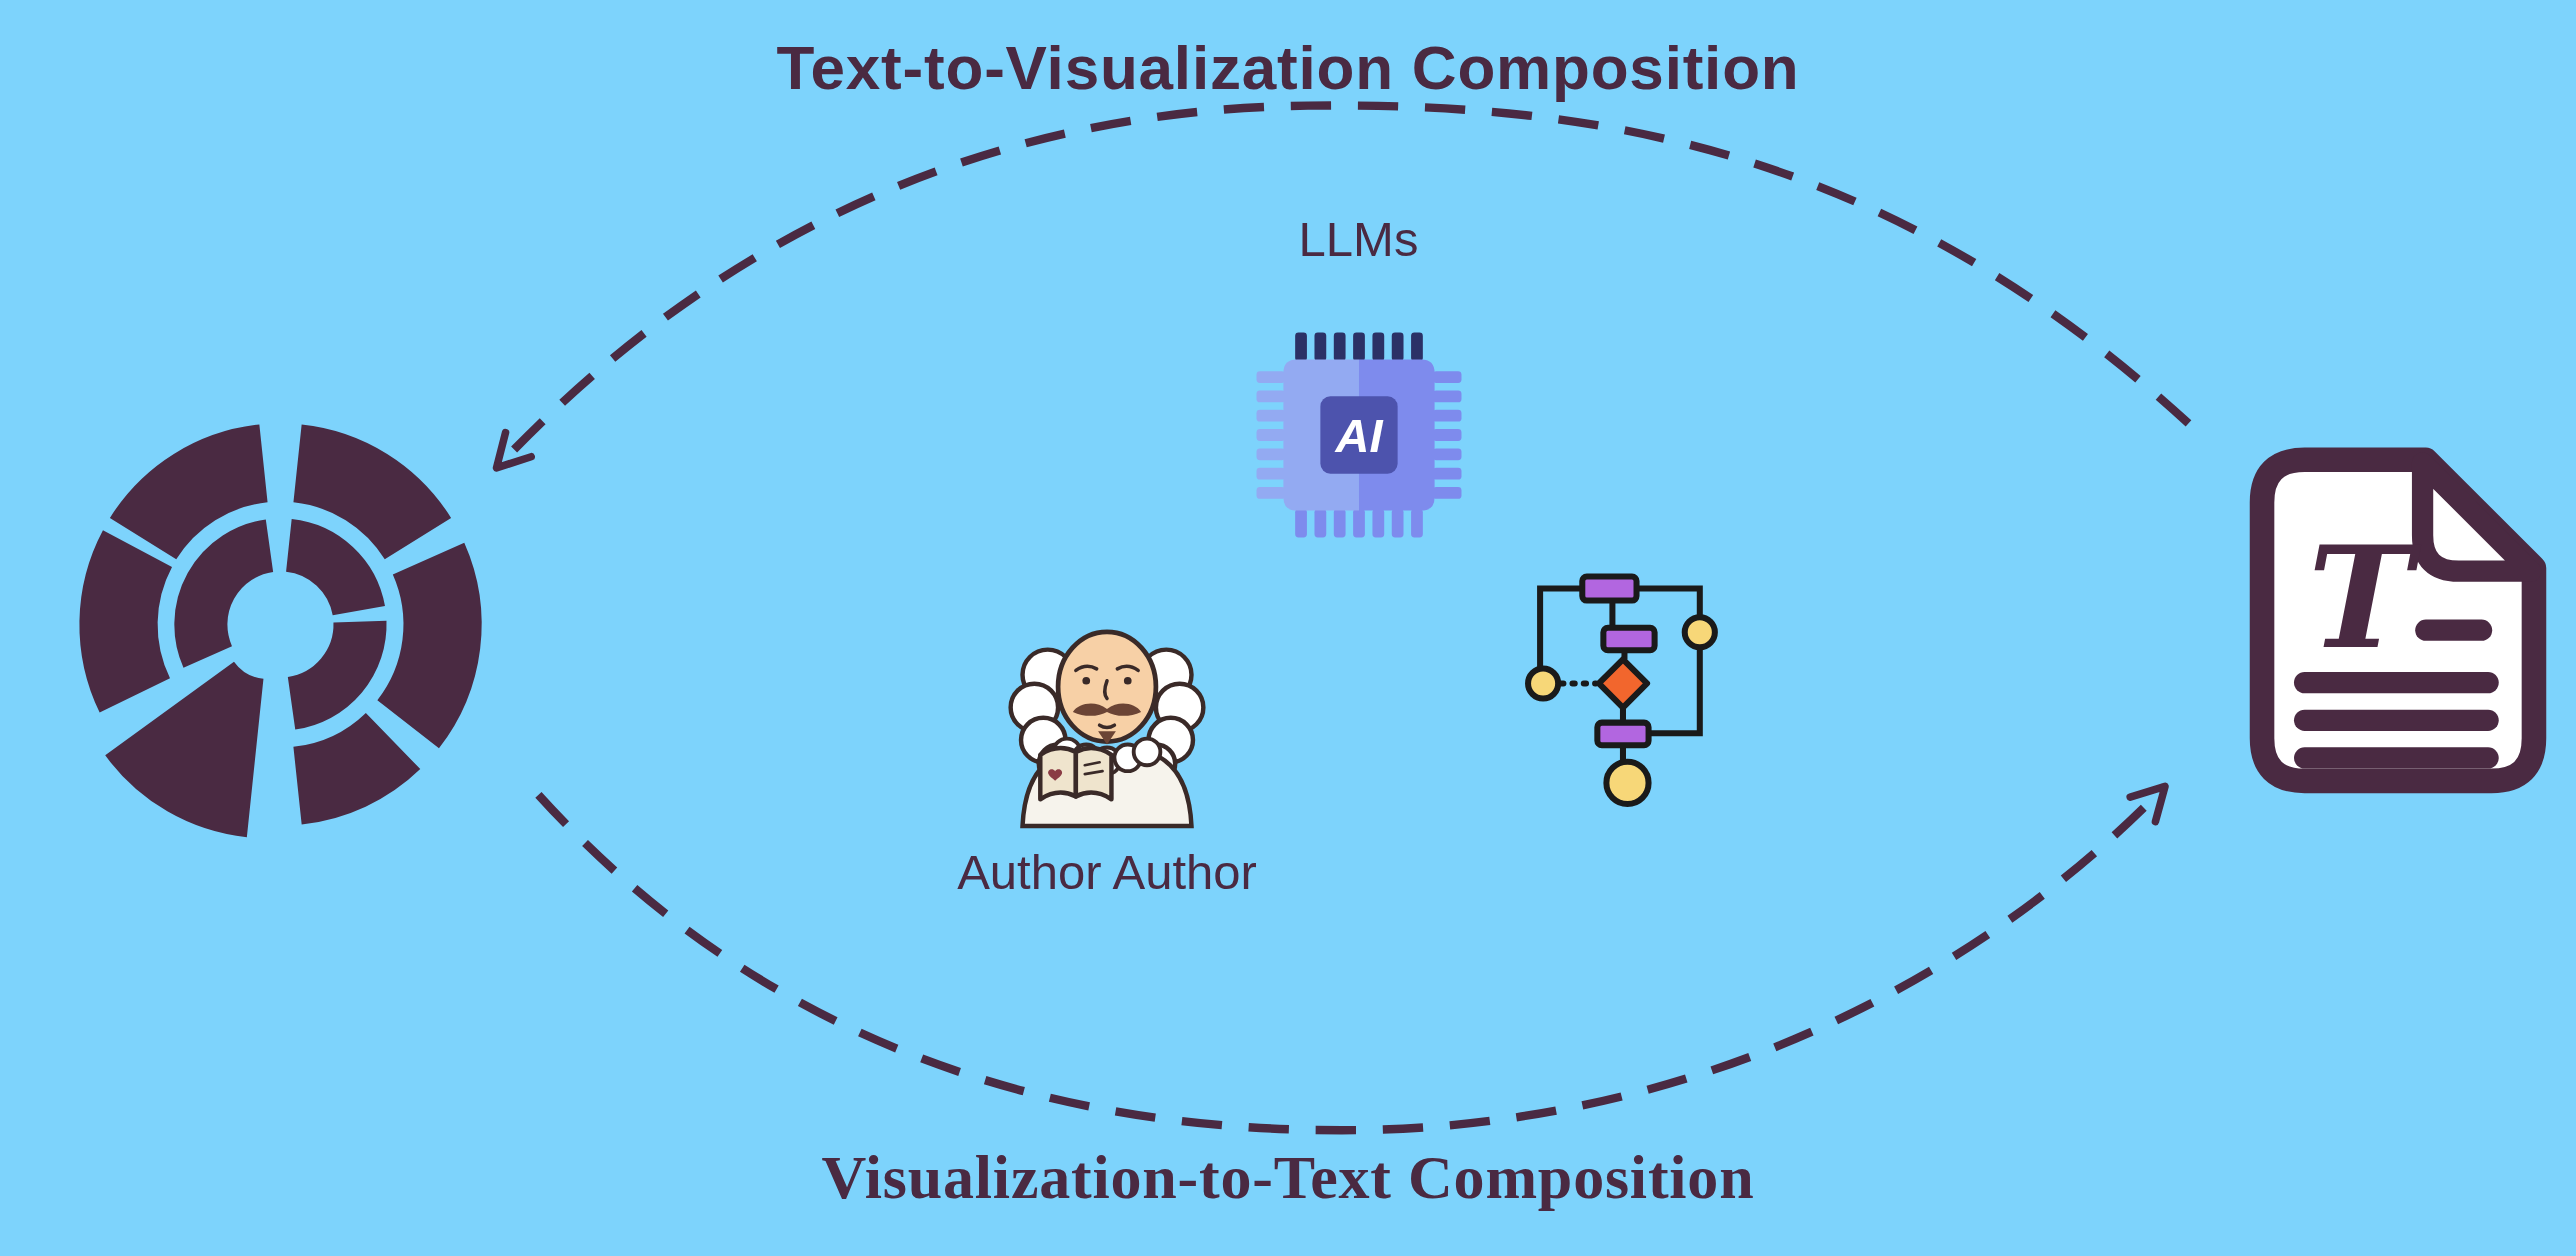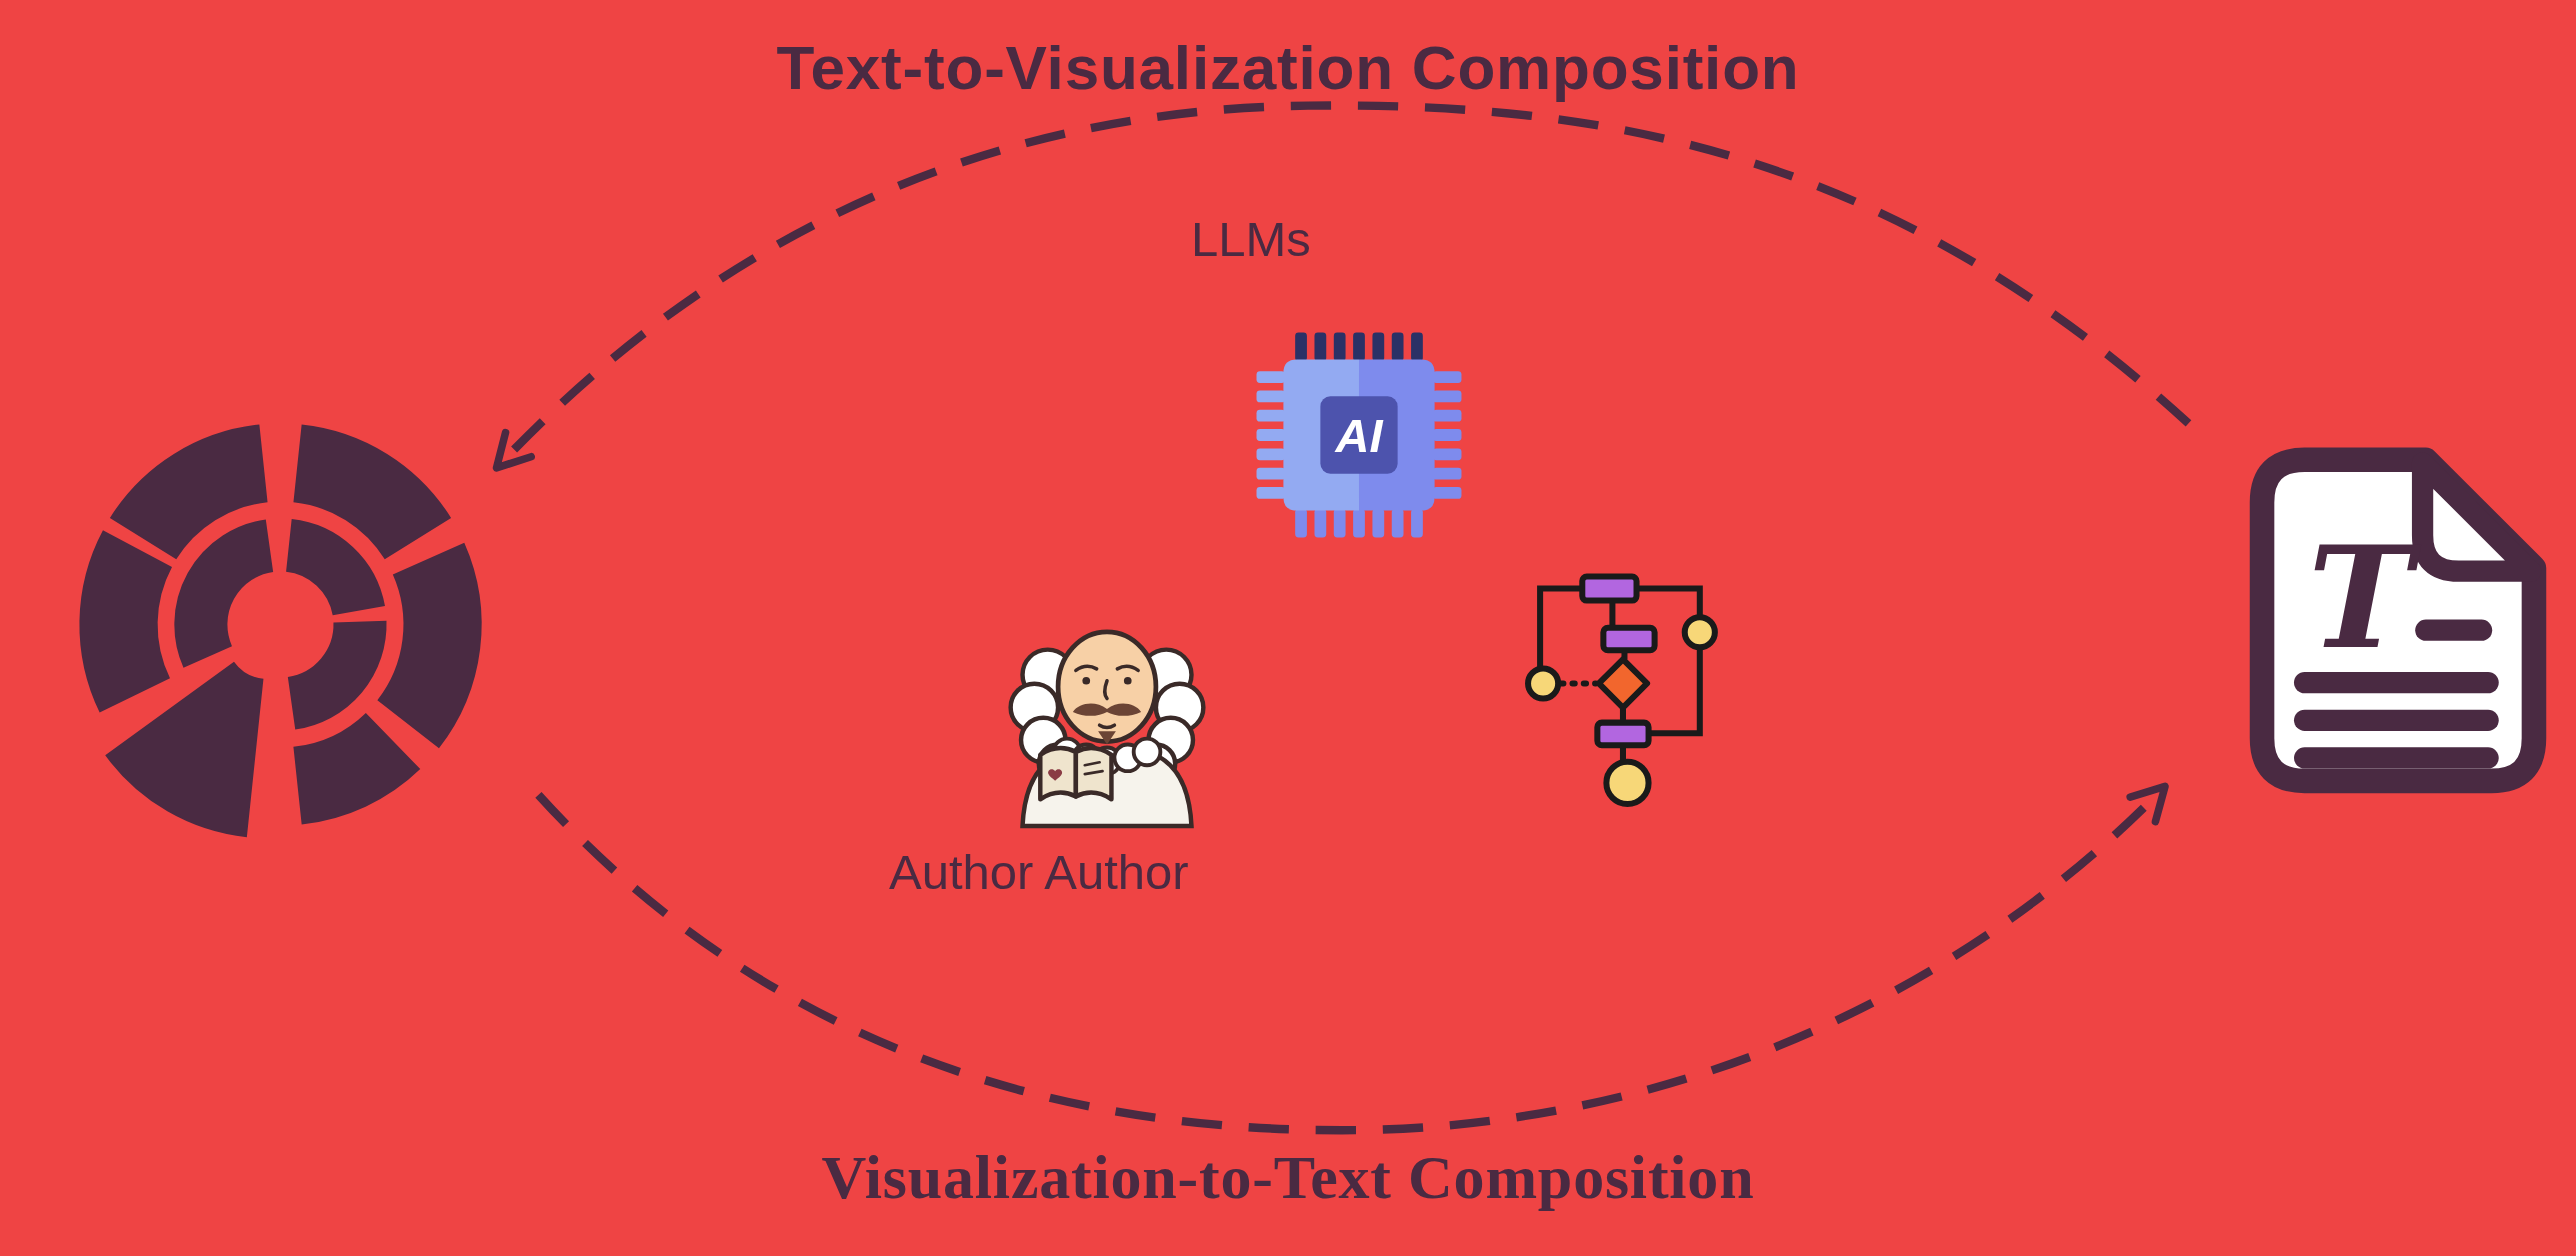--- a/index.html
+++ b/index.html
@@ -1,27 +1,27 @@
 <!DOCTYPE html>
 <html style="--primary: #4a2a42; --chip-left: #93aaf2; --chip-right: #7e8bed; --chip-core: #4d53ad; --chip-pin-dark: #2b3166; --flow-purple: #b266e0; --flow-orange: #f2662d; --flow-yellow: #f7d778; --flow-line: #1a1a1a; --skin: #f7d0a6; --outline: #3a2a28; --book-page: #efe4cd; --beard: #6b4435;font-size:13.4px"><head>
 <meta charset="utf-8">
 <style>
   :root{
     --primary:#4a2a42; --chip-left:#93aaf2; --chip-right:#7e8bed; --chip-core:#4d53ad;
     --chip-pin-dark:#2b3166; --flow-purple:#b266e0; --flow-orange:#f2662d; --flow-yellow:#f7d778;
     --flow-line:#1a1a1a; --skin:#f7d0a6; --outline:#3a2a28; --book-page:#efe4cd; --beard:#6b4435;
   }
   html,body{margin:0;padding:0;background:#ffffff;}
-  .canvas{position:relative;width:2576px;height:1256px;background:#ef4444;overflow:hidden;
+  .canvas{position:relative;width:2576px;height:1256px;background:#7dd3fc;overflow:hidden;
           font-family:"Liberation Sans", sans-serif;}
   .title{position:absolute;left:0;width:100%;text-align:center;font-weight:bold;
          font-size:62px;color:var(--primary);letter-spacing:0.8px;}
   .title.top{top:32px;}
   .title.bottom{top:1142px;font-family:Liberation Serif, serif;}
-  .label{position:absolute;font-size:49px;color:var(--primary);text-align:left;}
+  .label{position:absolute;font-size:49px;color:var(--primary);text-align:center;}
   .label.llms{left:1191px;top:211px;width:335px;}
   .label.author-label{left:889px;top:844px;width:436px;}
   .label.algo-label{left:1417px;top:847px;width:419px;}
   .icon{position:absolute;font-style:italic;}
   .icon svg{display:block;overflow:visible;}
   .icon.pie{left:71px;top:415px;}
   .icon.doc{left:2226px;top:429px;}
   .icon.chip{left:1233px;top:309px;}
   .icon.author{left:981px;top:577px;}
   .icon.algo{left:1519px;top:564px;}

